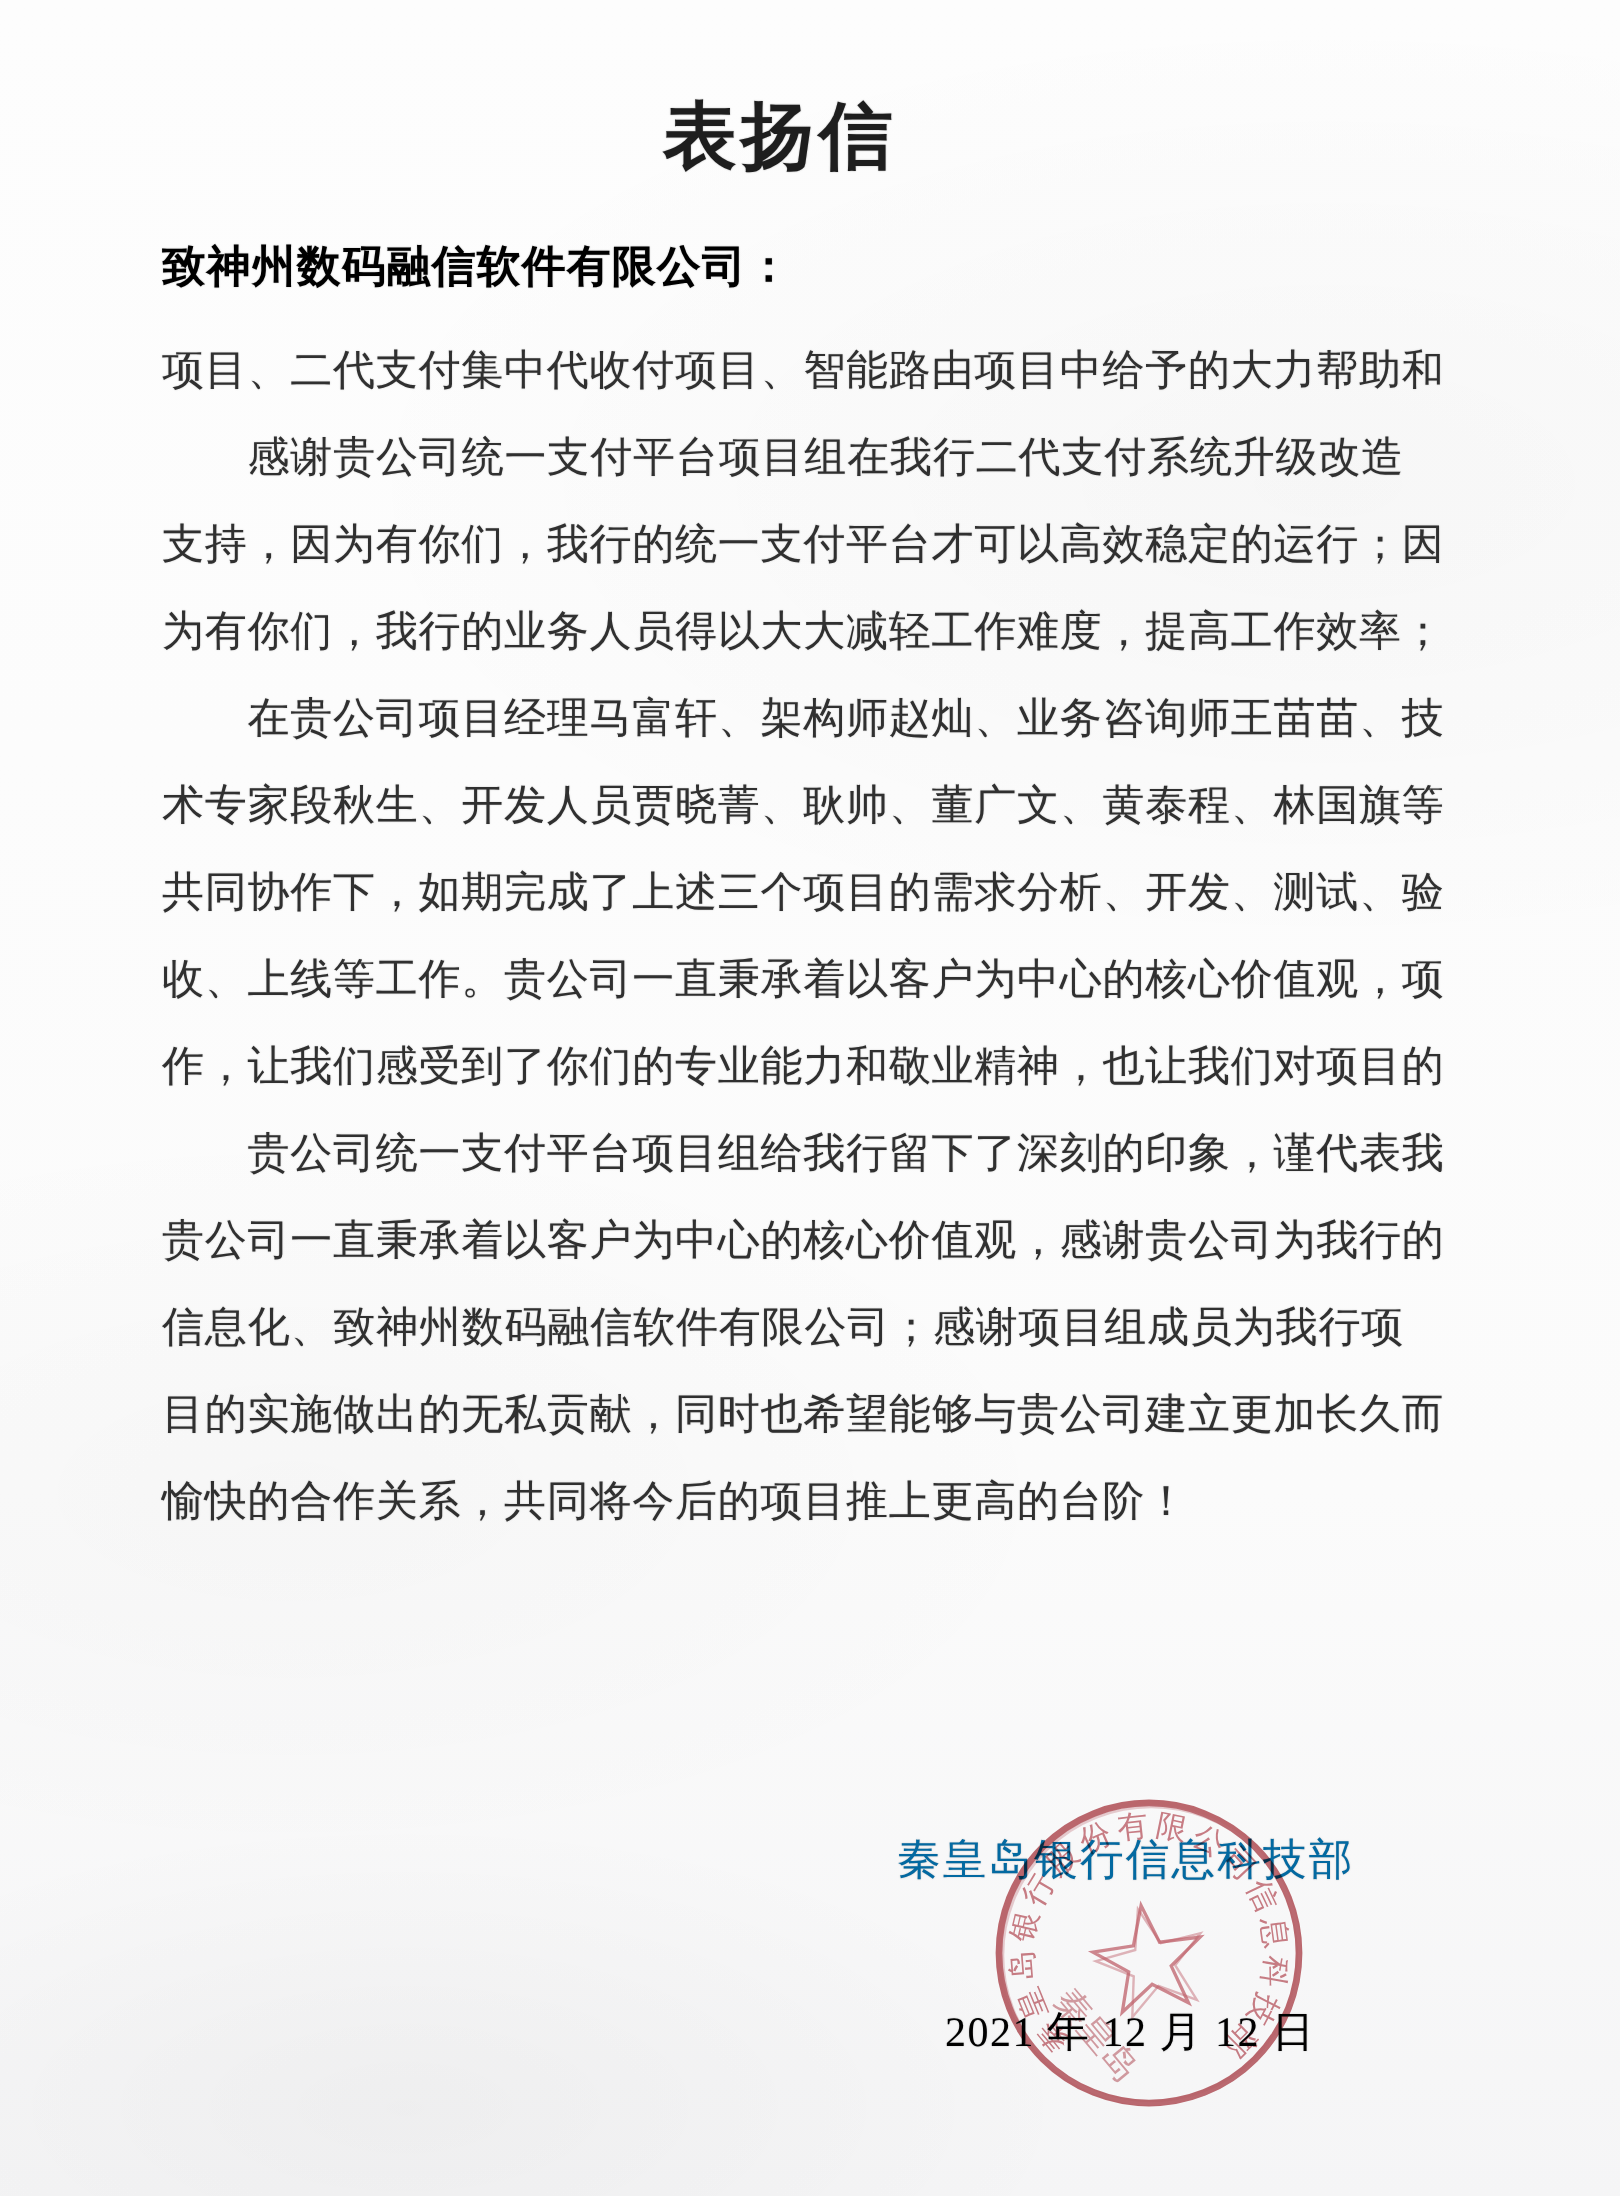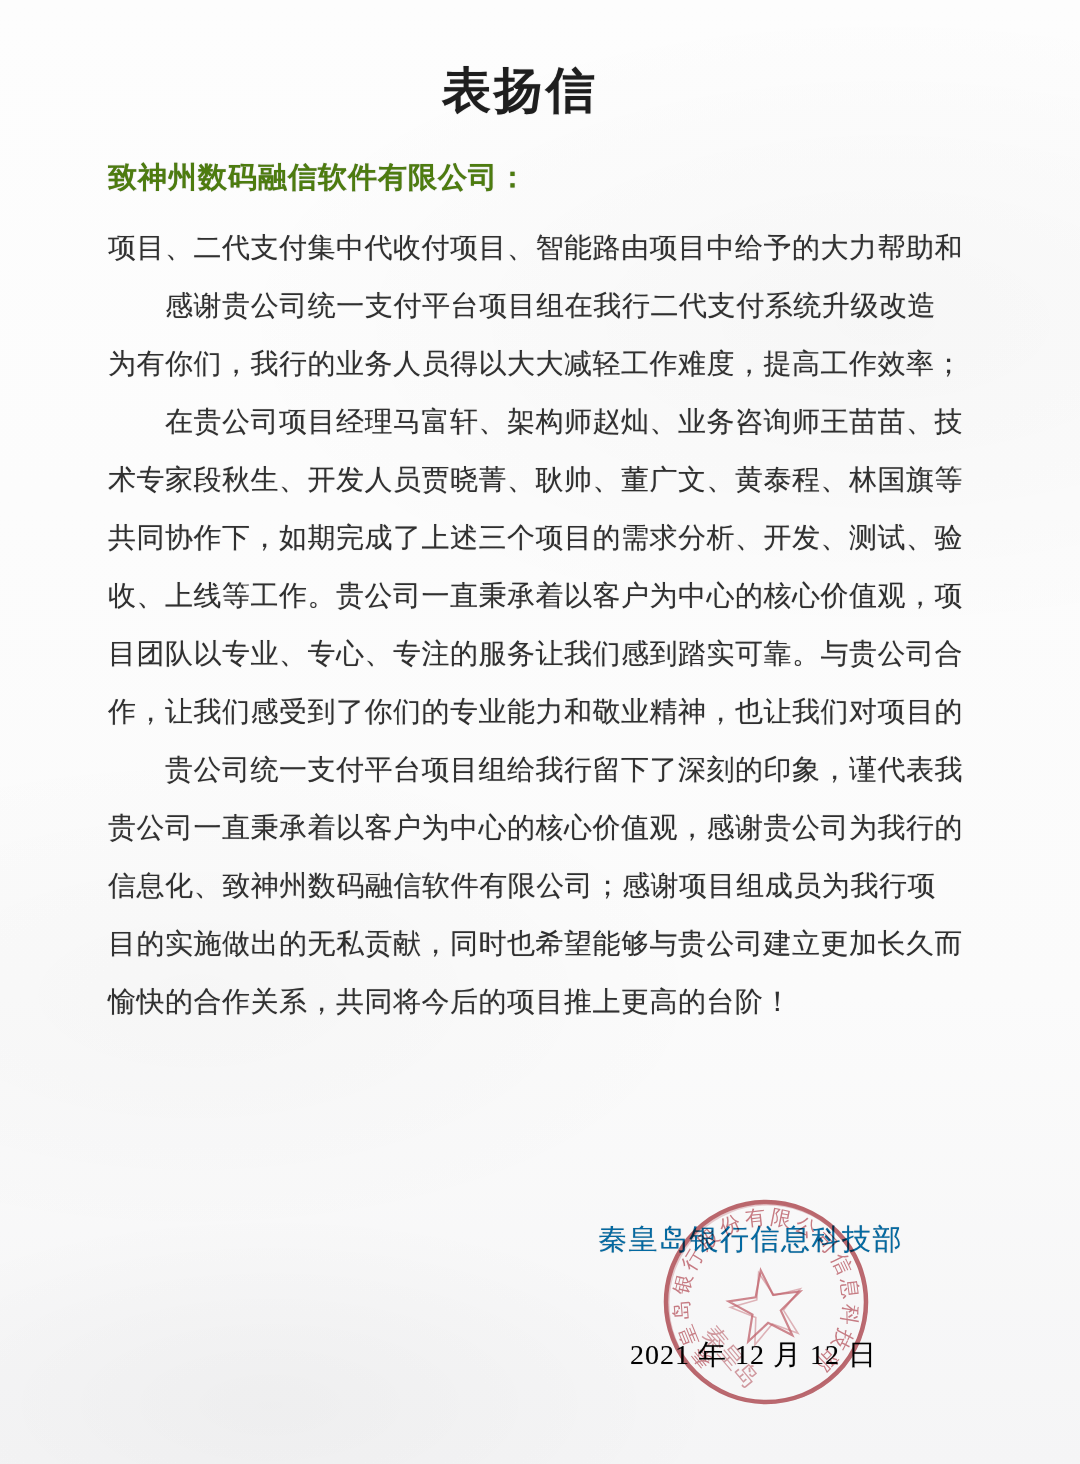--- a/index.html
+++ b/index.html
@@ -29,21 +29,21 @@
     letter-spacing: 3px;
     color: #1e1e1e;
     text-shadow: 0 0 1px rgba(40,40,40,0.45);
   }
   .salutation {
     position: absolute;
     top: 158px; left: 108px;
     font-family: "Liberation Sans", sans-serif;
     font-weight: 700;
     font-size: 29px;
-    color: #4d7c0f;
+    color: #000000;
     letter-spacing: 1px;
     text-shadow: 0 0 1px rgba(40,40,40,0.4);
   }
   .body-text {
     position: absolute;
     top: 219px; left: 108px; width: 828px;
     font-size: 28px;
     color: #303030;
     text-shadow: 0 0 1px rgba(60,60,60,0.35);
   }
@@ -101,27 +101,27 @@
 <div class="page">
 
   <div class="doc-title">表扬信</div>
 
   <div class="salutation">致神州数码融信软件有限公司：</div>
 
   <div class="body-text">
 
     <div class="bline">项目、二代支付集中代收付项目、智能路由项目中给予的大力帮助和</div>
     <div class="bline indent">感谢贵公司统一支付平台项目组在我行二代支付系统升级改造</div>
+    <div class="bline">支持，因为有你们，我行的统一支付平台才可以高效稳定的运行；因</div>
     <div class="bline">为有你们，我行的业务人员得以大大减轻工作难度，提高工作效率；</div>
 
     <div class="bline indent">在贵公司项目经理马富轩、架构师赵灿、业务咨询师王苗苗、技</div>
     <div class="bline">术专家段秋生、开发人员贾晓菁、耿帅、董广文、黄泰程、林国旗等</div>
     <div class="bline">共同协作下，如期完成了上述三个项目的需求分析、开发、测试、验</div>
     <div class="bline">收、上线等工作。贵公司一直秉承着以客户为中心的核心价值观，项</div>
-    <div class="bline">目团队以专业、专心、专注的服务让我们感到踏实可靠。与贵公司合</div>
     <div class="bline">作，让我们感受到了你们的专业能力和敬业精神，也让我们对项目的</div>
 
     <div class="bline indent">贵公司统一支付平台项目组给我行留下了深刻的印象，谨代表我</div>
     <div class="bline">贵公司一直秉承着以客户为中心的核心价值观，感谢贵公司为我行的</div>
     <div class="bline">信息化、致神州数码融信软件有限公司；感谢项目组成员为我行项</div>
     <div class="bline">目的实施做出的无私贡献，同时也希望能够与贵公司建立更加长久而</div>
     <div class="bline last">愉快的合作关系，共同将今后的项目推上更高的台阶！</div>
   </div>
 
   <div class="signature">秦皇岛银行信息科技部</div>

